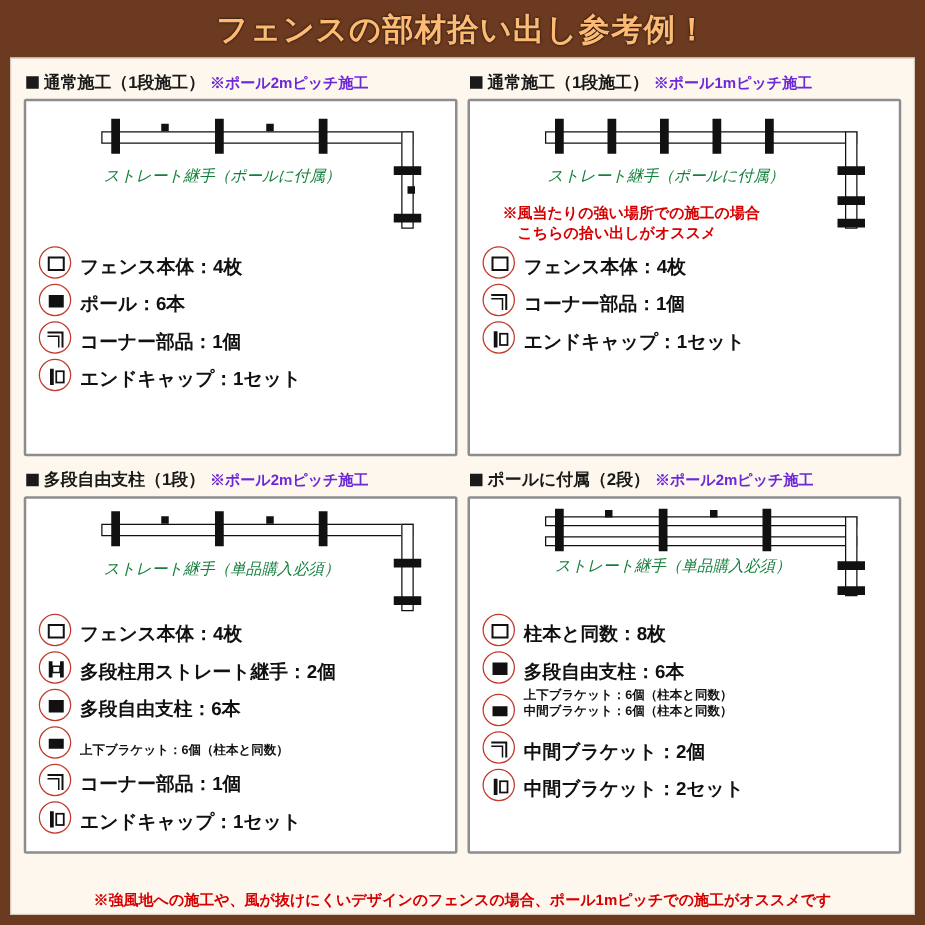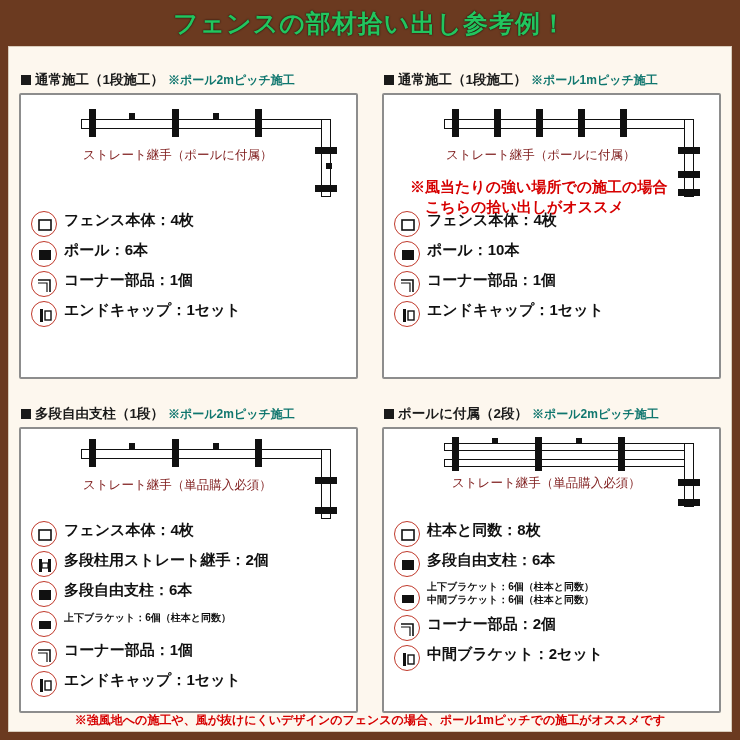--- a/index.html
+++ b/index.html
@@ -14,82 +14,82 @@
     position:relative;
     width:740px; height:740px;
     background:#6b3a20;
   }
   .title-bar {
     height:46px;
     display:flex; align-items:center; justify-content:center;
     background:#6b3a20;
   }
   .title-text {
-    color:#22c55e;
+    color:#fdba74;
     font-size:25px;
     font-weight:bold;
     letter-spacing:1px;
     text-shadow:0 0 2px #000;
   }
   .inner {
     position:absolute;
     left:8px; top:46px;
     width:724px; height:686px;
     background:#fdf7ee;
     border:1px solid #d9ccbb;
   }
   .grid {
     display:grid;
     grid-template-columns:1fr 1fr;
     grid-template-rows:auto auto;
-    gap:16px;
+    gap:0px;
     padding:6px 6px 0 6px;
-    margin-top:14px;
   }
   .cell { padding:2px 4px 6px 4px; }
   .cell-head {
     display:flex; align-items:center;
     font-size:13.5px; font-weight:bold;
     color:#1a1a1a;
     margin:2px 0 4px 2px;
     white-space:nowrap;
   }
   .sq { display:inline-block; width:10px; height:10px; background:#1a1a1a; margin-right:4px; }
   .head-note {
-    color:#0f766e; font-size:12px; font-weight:bold; margin-left:4px;
+    color:#6d28d9; font-size:12px; font-weight:bold; margin-left:4px;
   }
   .box {
     border:2px solid #8d8d8d;
     background:#ffffff;
     border-radius:2px;
     padding:6px 8px 8px 8px;
     height:286px;
     position:relative;
   }
   .diagram {
     position:relative;
     height:108px;
   }
   .dlabel {
     position:absolute;
     font-size:12.5px;
-    color:#7f1d1d;
+    color:#15803d;
     white-space:nowrap;
+    font-style:italic;
   }
   .warn {
     position:absolute;
     color:#d60000;
-    font-size:15px;
+    font-size:12px;
     font-weight:bold;
     line-height:1.35;
     white-space:nowrap;
   }
   .items { margin-top:2px; }
   .item {
-    display:flex; align-items:flex-start;
+    display:flex; align-items:flex-end;
     margin:0 0 4px 2px;
     font-size:15px;
     font-weight:bold;
     color:#111;
     white-space:nowrap;
   }
   .item.small { font-size:10px; }
   .ic {
     width:26px; height:26px;
     border:1.5px solid #c0392b;
@@ -216,28 +216,20 @@
               <span class="ic">
                 <svg width="26" height="26" viewBox="0 0 26 26">
                     <rect x="7" y="8" width="12" height="10" fill="#fff" stroke="#111" stroke-width="1.6"></rect>
                   </svg>
               </span>
               <span>フェンス本体：4枚</span>
             </div>
             <div class="item">
               <span class="ic">
                 <svg width="26" height="26" viewBox="0 0 26 26">
-                    <rect x="7" y="8" width="12" height="10" fill="#111"></rect>
-                  </svg>
-              </span>
-              <span>ポール：10本</span>
-            </div>
-            <div class="item">
-              <span class="ic">
-                <svg width="26" height="26" viewBox="0 0 26 26">
                     <path d="M6 8 H18 V20" fill="none" stroke="#111" stroke-width="1.6"></path>
                     <path d="M6 11 H15 V20" fill="none" stroke="#111" stroke-width="1.2"></path>
                   </svg>
               </span>
               <span>コーナー部品：1個</span>
             </div>
             <div class="item">
               <span class="ic">
                 <svg width="26" height="26" viewBox="0 0 26 26">
                     <rect x="8" y="7" width="3" height="13" fill="#111"></rect>
@@ -372,21 +364,21 @@
               <span style="white-space:pre; line-height:1.25;">上下ブラケット：6個（柱本と同数）
 中間ブラケット：6個（柱本と同数）</span>
             </div>
             <div class="item">
               <span class="ic">
                 <svg width="26" height="26" viewBox="0 0 26 26">
                     <path d="M6 8 H18 V20" fill="none" stroke="#111" stroke-width="1.6"></path>
                     <path d="M6 11 H15 V20" fill="none" stroke="#111" stroke-width="1.2"></path>
                   </svg>
               </span>
-              <span>コーナー部品：2個</span>
+              <span>中間ブラケット：2個</span>
             </div>
             <div class="item">
               <span class="ic">
                 <svg width="26" height="26" viewBox="0 0 26 26">
                     <rect x="8" y="7" width="3" height="13" fill="#111"></rect>
                     <rect x="13" y="9" width="6" height="9" fill="#fff" stroke="#111" stroke-width="1.4"></rect>
                   </svg>
               </span>
               <span>中間ブラケット：2セット</span>
             </div>

